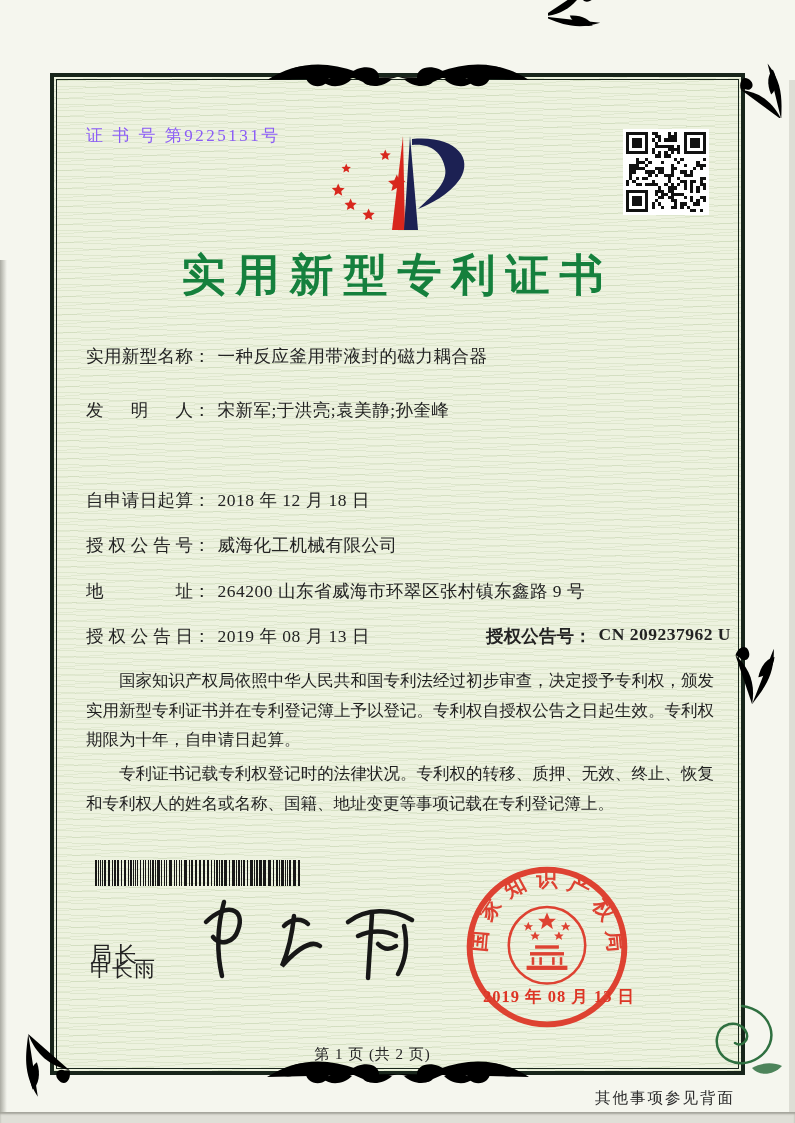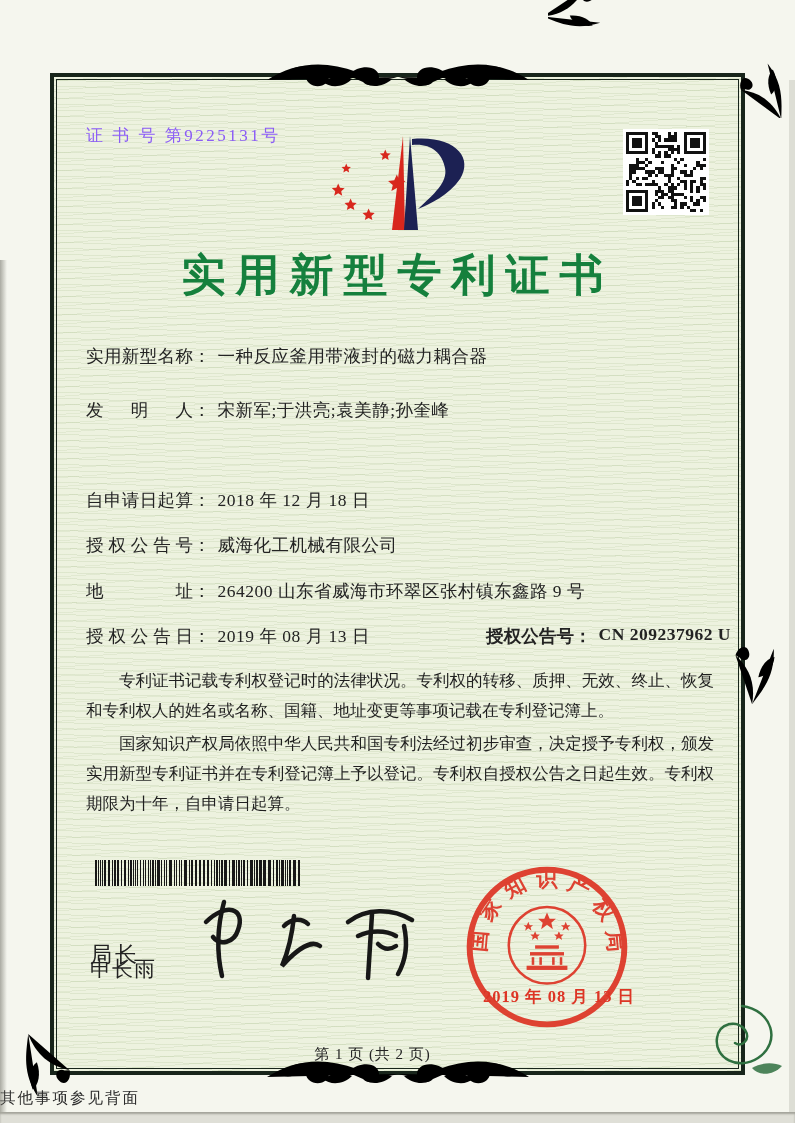--- a/index.html
+++ b/index.html
@@ -66,21 +66,21 @@
   .barcode svg{width:100%;height:100%;display:block;}
   .director-title{position:absolute;left:90px;top:920px;font-size:22px;letter-spacing:3px;margin-top:20px;}
   .director-name{position:absolute;left:90px;top:955px;font-size:21px;letter-spacing:1px;}
   .signature{position:absolute;left:190px;top:886px;width:240px;height:104px;}
   .seal{position:absolute;left:462px;top:862px;width:170px;height:170px;opacity:.93;}
   .seal-date{
     position:absolute;left:468px;top:986px;width:182px;text-align:center;
     color:var(--seal_red);font-size:16.5px;font-weight:bold;letter-spacing:1px;
   }
   .page-info{position:absolute;left:0;right:50px;top:1045px;text-align:center;font-size:15px;letter-spacing:1px;}
-  .footer-note{position:absolute;left:0;right:60px;top:1088px;text-align:left;font-size:15.5px;letter-spacing:2px;color:#2c2c2c;}
+  .footer-note{position:absolute;left:0;right:60px;top:1088px;text-align:right;font-size:15.5px;letter-spacing:2px;color:#2c2c2c;}
   .orn{position:absolute;}
   .orn svg{display:block;width:100%;height:100%;}
   .orn path, .orn circle{stroke:var(--ornament_green);fill:none;stroke-linecap:round;}
   .orn .leaf{fill:var(--ornament_green);stroke:none;opacity:.85;}
   
   .scan-left{position:absolute;left:0;top:260px;width:7px;height:863px;
     background:linear-gradient(to right, rgba(110,110,100,.55), rgba(110,110,100,0));}
   .scan-right{position:absolute;right:0;top:80px;width:6px;height:1043px;background:rgba(150,150,140,.25);}
   .scan-bottom{position:absolute;left:0;top:1112px;width:100%;height:11px;background:#dfdfd7;
     box-shadow:inset 0 2px 2px rgba(90,90,80,.45);}
@@ -489,22 +489,22 @@
     <span class="flabel">地址</span><span class="fcolon">：</span><span class="fvalue">264200  山东省威海市环翠区张村镇东鑫路 9 号</span>
   </div>
   <div class="frow" style="top:624px">
     <span class="flabel">授权公告日</span><span class="fcolon">：</span><span class="fvalue">2019 年 08 月 13 日</span>
     <span class="auth-no">
       <span class="flabel">授权公告号</span><span class="fcolon">：</span><span class="fvalue">CN 209237962 U</span>
     </span>
   </div>
 
   <div class="paragraphs">
+    <p>国家知识产权局依照中华人民共和国专利法经过初步审查，决定授予专利权，颁发实用新型专利证书并在专利登记簿上予以登记。专利权自授权公告之日起生效。专利权期限为十年，自申请日起算。</p>
     <p>专利证书记载专利权登记时的法律状况。专利权的转移、质押、无效、终止、恢复和专利权人的姓名或名称、国籍、地址变更等事项记载在专利登记簿上。</p>
-    <p>国家知识产权局依照中华人民共和国专利法经过初步审查，决定授予专利权，颁发实用新型专利证书并在专利登记簿上予以登记。专利权自授权公告之日起生效。专利权期限为十年，自申请日起算。</p>
   </div>
 
   <div class="barcode">
     <svg id="barsvg" viewBox="0 0 208 26" preserveAspectRatio="none" shape-rendering="crispEdges">
         <rect x="1" y="0" width="2" height="26" fill="#171717"></rect>
         <rect x="4" y="0" width="1" height="26" fill="#171717"></rect>
         <rect x="6" y="0" width="1" height="26" fill="#171717"></rect>
         <rect x="8" y="0" width="1" height="26" fill="#171717"></rect>
         <rect x="10" y="0" width="2" height="26" fill="#171717"></rect>
         <rect x="14" y="0" width="2" height="26" fill="#171717"></rect>

